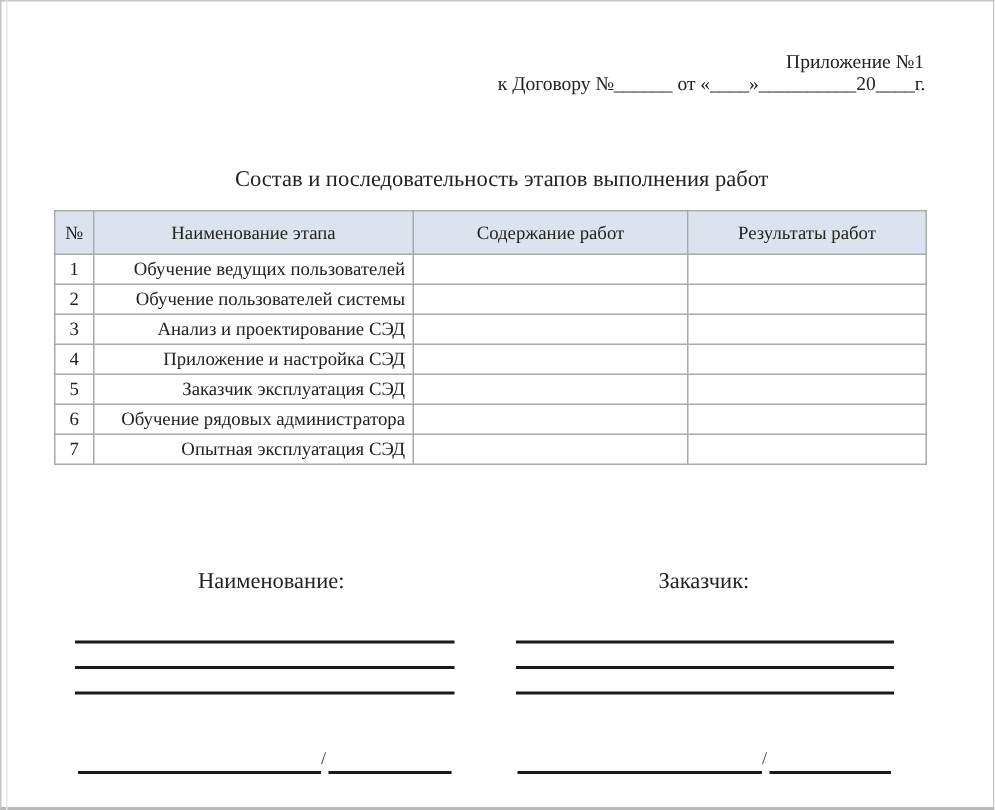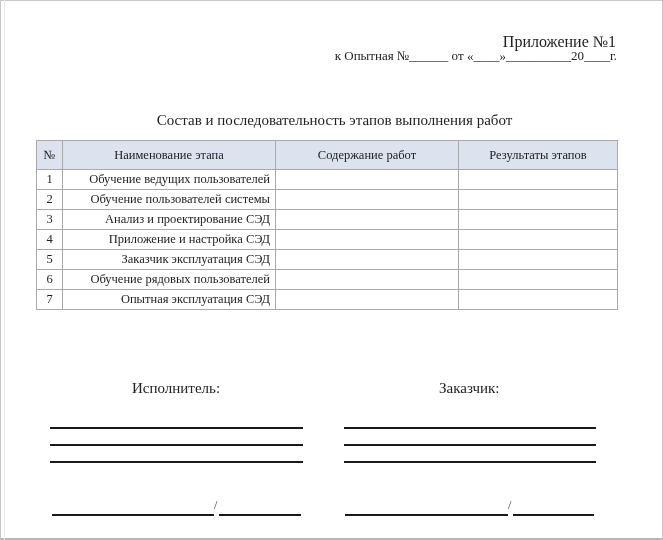--- a/index.html
+++ b/index.html
@@ -10,21 +10,21 @@
   .frame {
     position: absolute; left: 0; top: 0; width: 661px; height: 538px;
     border-top: 1px solid #c6c6c6; border-left: 1px solid #c6c6c6;
     border-right: 1px solid #c6c6c6; border-bottom: 2px solid #b8b8b8;
     box-sizing: border-box; width: 663px; height: 540px;
   }
   .frame-inner-left {
     position: absolute; left: 4px; top: 0; width: 1px; height: 540px; background: #e8e8e8;
   }
   .appendix {
-    position: absolute; right: 47px; top: 33px; font-size: 16px; text-align: right;
+    position: absolute; right: 47px; top: 33px; font-size: 13px; text-align: right;
   }
   .contract-line {
     position: absolute; right: 46px; top: 48px; font-size: 13px; text-align: right; white-space: pre;
   }
   .doc-title {
     position: absolute; left: 0; width: 663px; top: 112px; text-align: center;
     font-size: 15px; padding-left: 0; margin-left: 13px;
   }
   .doc-title span { position: relative; left: -10px; }
   table.stages {
@@ -44,39 +44,39 @@
   .slash { position: absolute; font-size: 12px; color: #333; }
   .mp { position: absolute; font-size: 15px; color: #333; margin-top: 48px; }
 </style>
 </head>
 <body>
 
 <div class="frame"></div>
 <div class="frame-inner-left"></div>
 
 <div class="appendix">Приложение №1</div>
-<div class="contract-line">к Опытная №______ от «____»__________20____г.</div>
+<div class="contract-line">к Договору №______ от «____»__________20____г.</div>
 
 <div class="doc-title">
   <span>Состав и последовательность этапов выполнения работ</span>
 </div>
 
 <table class="stages">
   <colgroup>
       <col class="c1">
       <col class="c2">
       <col class="c3">
       <col class="c4">
     </colgroup>
   <thead>
     <tr>
       <th>№</th>
       <th>Наименование этапа</th>
       <th>Содержание работ</th>
-      <th>Результаты этапов</th>
+      <th>Результаты работ</th>
     </tr>
   </thead>
   <tbody>
     <tr>
       <td class="num">1</td>
       <td>Обучение ведущих пользователей</td>
       <td></td>
       <td></td>
     </tr>
     <tr>
@@ -98,34 +98,34 @@
       <td></td>
     </tr>
     <tr>
       <td class="num">5</td>
       <td>Заказчик эксплуатация СЭД</td>
       <td></td>
       <td></td>
     </tr>
     <tr>
       <td class="num">6</td>
-      <td>Обучение рядовых пользователей</td>
+      <td>Обучение рядовых администратора</td>
       <td></td>
       <td></td>
     </tr>
     <tr>
       <td class="num">7</td>
       <td>Опытная эксплуатация СЭД</td>
       <td></td>
       <td></td>
     </tr>
   </tbody>
 </table>
 
-<div class="sig-label" style="left:132px;">Исполнитель:</div>
+<div class="sig-label" style="left:132px;">Наименование:</div>
 <div class="sig-line" style="left:50px; top:427px; width:253px;"></div>
 <div class="sig-line" style="left:50px; top:444px; width:253px;"></div>
 <div class="sig-line" style="left:50px; top:461px; width:253px;"></div>
 <div class="sig-line" style="left:52px; top:514px; width:162px;"></div>
 <div class="slash" style="left:214px; top:498px;">/</div>
 <div class="sig-line" style="left:219px; top:514px; width:82px;"></div>
 <div class="mp" style="left:165px; top:517px;">м.п.</div>
 
 <div class="sig-label" style="left:439px;text-align:center;">Заказчик:</div>
 <div class="sig-line" style="left:344px; top:427px; width:252px;"></div>

